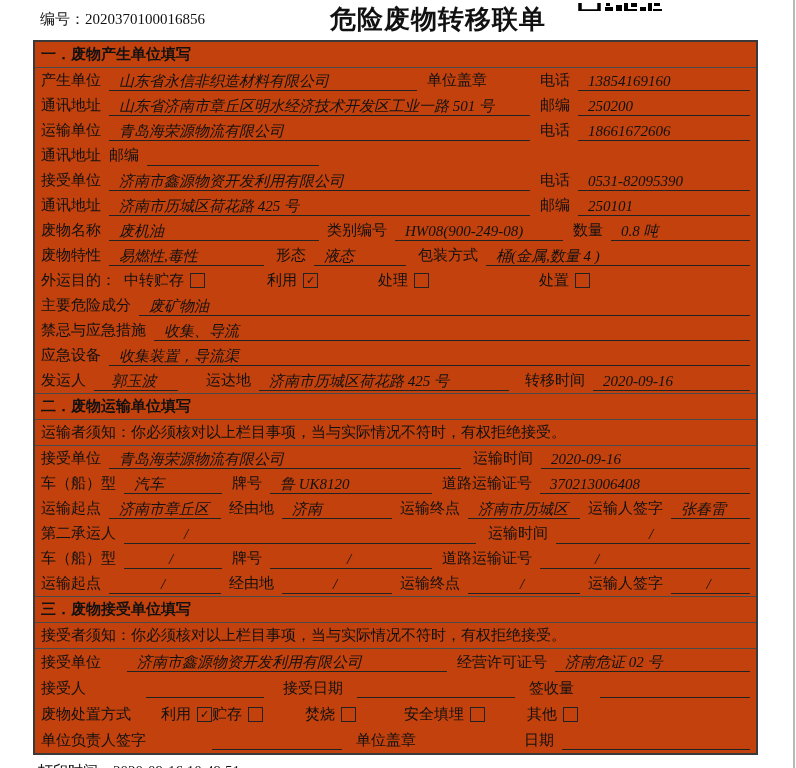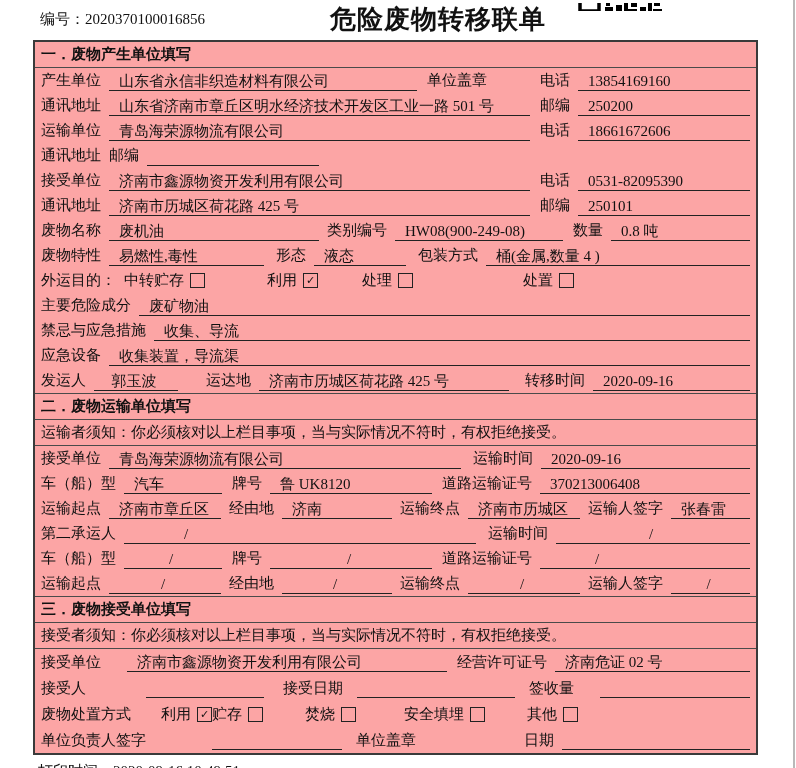--- a/index.html
+++ b/index.html
@@ -9,30 +9,30 @@
     color:#111;
   }
   .page-edge{position:absolute;top:0;right:1px;width:2px;height:768px;background:#b9b9b9;}
   
   .hdr{position:relative;height:40px;}
   .serial{position:absolute;left:40px;top:10px;font-size:15px;white-space:nowrap;}
   .title{position:absolute;left:0;right:0;top:2px;text-align:center;transform:translateX(40px);
          font-size:26px;font-weight:bold;letter-spacing:1px;}
   .qr{position:absolute;left:578px;top:0;width:85px;height:11px;overflow:hidden;}
   
-  .tbl{margin-left:33px;width:725px;border:2px solid #3a3a3a;box-sizing:border-box;background:#fca5a5;}
+  .tbl{margin-left:33px;width:725px;border:2px solid #3a3a3a;box-sizing:border-box;background:#c2410c;}
   .sh{font-weight:bold;font-size:15px;height:25px;line-height:25px;padding-left:6px;
       border-bottom:1px solid #4a4a4a;white-space:nowrap;}
   .sh.bt{border-top:1px solid #4a4a4a;}
   .note{font-size:15px;height:25px;line-height:25px;padding-left:6px;border-bottom:1px solid #4a4a4a;white-space:nowrap;}
   .r{display:flex;align-items:center;height:25px;padding:0 6px;font-size:15px;white-space:nowrap;box-sizing:border-box;}
   .r3{height:26px;}
   .lb{margin-right:8px;flex:none;font-family:Liberation Mono, monospace;}
   .uv{border-bottom:1px solid #222;height:20px;line-height:20px;padding:0 4px 0 10px;
-      box-sizing:border-box;flex:none;overflow:hidden;}
+      box-sizing:border-box;flex:none;overflow:hidden;font-style:italic;}
   .fx{flex:1 1 auto;}
   .ct{text-align:center;padding-left:0;}
   .cb{display:inline-flex;flex:none;width:13px;height:13px;border:1.5px solid #222;box-sizing:content-box;
       align-items:center;justify-content:center;font-size:11px;font-weight:bold;margin-left:6px;
       font-family:"DejaVu Sans",sans-serif;line-height:1;}
   .footer{margin-left:38px;margin-top:7px;font-size:15px;}
 </style>
 </head>
 <body>
 
@@ -121,21 +121,21 @@
     <span class="lb" style="margin-left:12px">包装方式</span>
     <span class="uv fx">桶(金属,数量 4 )</span>
   </div>
 
   <div class="r">
     <span class="lb">外运目的：</span>
     <span>中转贮存</span>
     <span class="cb"></span>
     <span style="margin-left:62px">利用</span>
     <span class="cb">✓</span>
-    <span style="margin-left:44px">处理</span>
+    <span style="margin-left:60px">处理</span>
     <span class="cb"></span>
     <span style="margin-left:110px">处置</span>
     <span class="cb"></span>
   </div>
 
   <div class="r">
     <span class="lb">主要危险成分</span>
     <span class="uv fx">废矿物油</span>
   </div>
 

